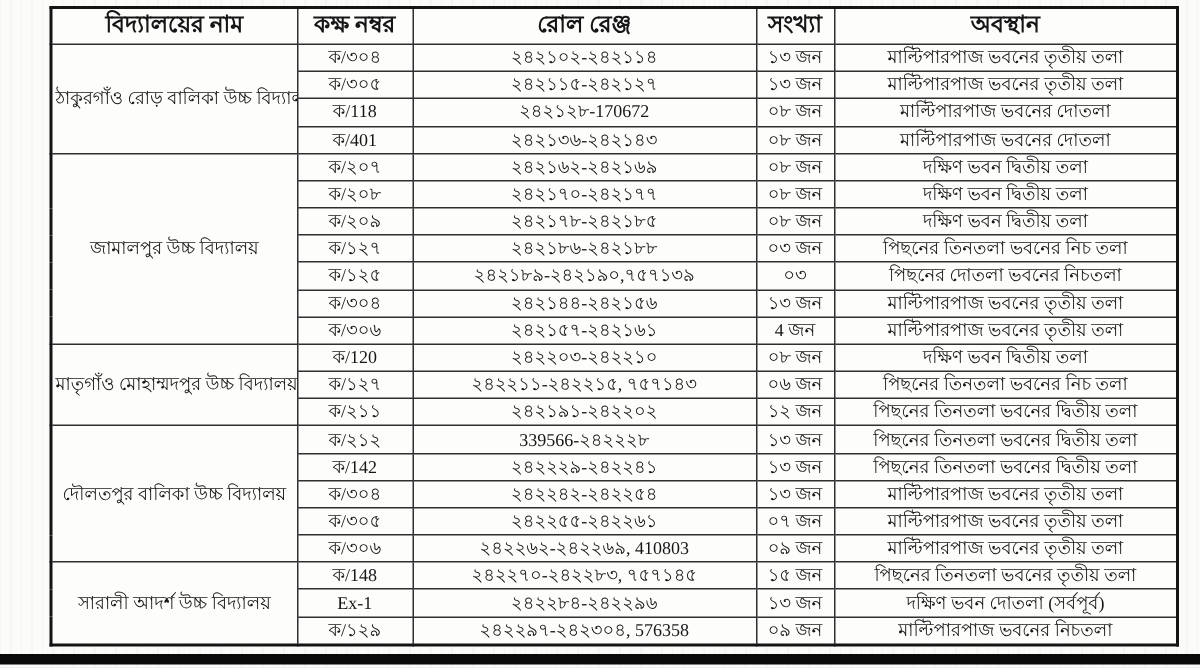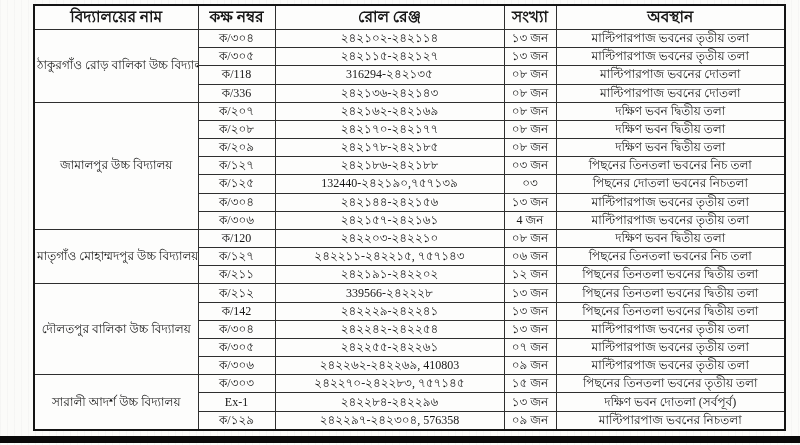--- a/index.html
+++ b/index.html
@@ -97,26 +97,26 @@
         <td>মাল্টিপারপাজ ভবনের তৃতীয় তলা</td>
       </tr>
       <tr>
         <td class="room">ক/৩০৫</td>
         <td>২৪২১১৫-২৪২১২৭</td>
         <td>১৩ জন</td>
         <td>মাল্টিপারপাজ ভবনের তৃতীয় তলা</td>
       </tr>
       <tr>
         <td class="room">ক/118</td>
-        <td>316294-২৪২১৩৫</td>
+        <td>২৪২১২৮-170672</td>
         <td>০৮ জন</td>
         <td>মাল্টিপারপাজ ভবনের দোতলা</td>
       </tr>
       <tr>
-        <td class="room">ক/336</td>
+        <td class="room">ক/401</td>
         <td>২৪২১৩৬-২৪২১৪৩</td>
         <td>০৮ জন</td>
         <td>মাল্টিপারপাজ ভবনের দোতলা</td>
       </tr>
 
       <tr>
         <td class="school" rowspan="7">জামালপুর উচ্চ বিদ্যালয়</td>
         <td class="room">ক/২০৭</td>
         <td>২৪২১৬২-২৪২১৬৯</td>
         <td>০৮ জন</td>
@@ -135,21 +135,21 @@
         <td>দক্ষিণ ভবন দ্বিতীয় তলা</td>
       </tr>
       <tr>
         <td class="room">ক/১২৭</td>
         <td>২৪২১৮৬-২৪২১৮৮</td>
         <td>০৩ জন</td>
         <td>পিছনের তিনতলা ভবনের নিচ তলা</td>
       </tr>
       <tr>
         <td class="room">ক/১২৫</td>
-        <td>132440-২৪২১৯০,৭৫৭১৩৯</td>
+        <td>২৪২১৮৯-২৪২১৯০,৭৫৭১৩৯</td>
         <td>০৩</td>
         <td>পিছনের দোতলা ভবনের নিচতলা</td>
       </tr>
       <tr>
         <td class="room">ক/৩০৪</td>
         <td>২৪২১৪৪-২৪২১৫৬</td>
         <td>১৩ জন</td>
         <td>মাল্টিপারপাজ ভবনের তৃতীয় তলা</td>
       </tr>
       <tr>
@@ -206,21 +206,21 @@
       </tr>
       <tr>
         <td class="room">ক/৩০৬</td>
         <td>২৪২২৬২-২৪২২৬৯, 410803</td>
         <td>০৯ জন</td>
         <td>মাল্টিপারপাজ ভবনের তৃতীয় তলা</td>
       </tr>
 
       <tr>
         <td class="school" rowspan="3">সারালী আদর্শ উচ্চ বিদ্যালয়</td>
-        <td class="room">ক/৩০৩</td>
+        <td class="room">ক/148</td>
         <td>২৪২২৭০-২৪২২৮৩, ৭৫৭১৪৫</td>
         <td>১৫ জন</td>
         <td>পিছনের তিনতলা ভবনের তৃতীয় তলা</td>
       </tr>
       <tr>
         <td class="room">Ex-1</td>
         <td>২৪২২৮৪-২৪২২৯৬</td>
         <td>১৩ জন</td>
         <td>দক্ষিণ ভবন দোতলা (সর্বপূর্ব)</td>
       </tr>

